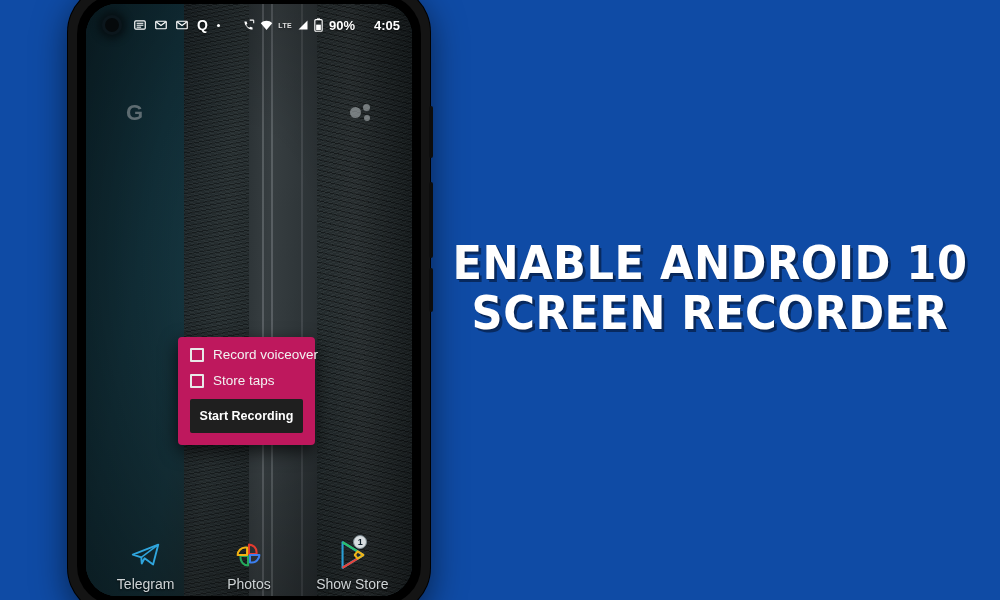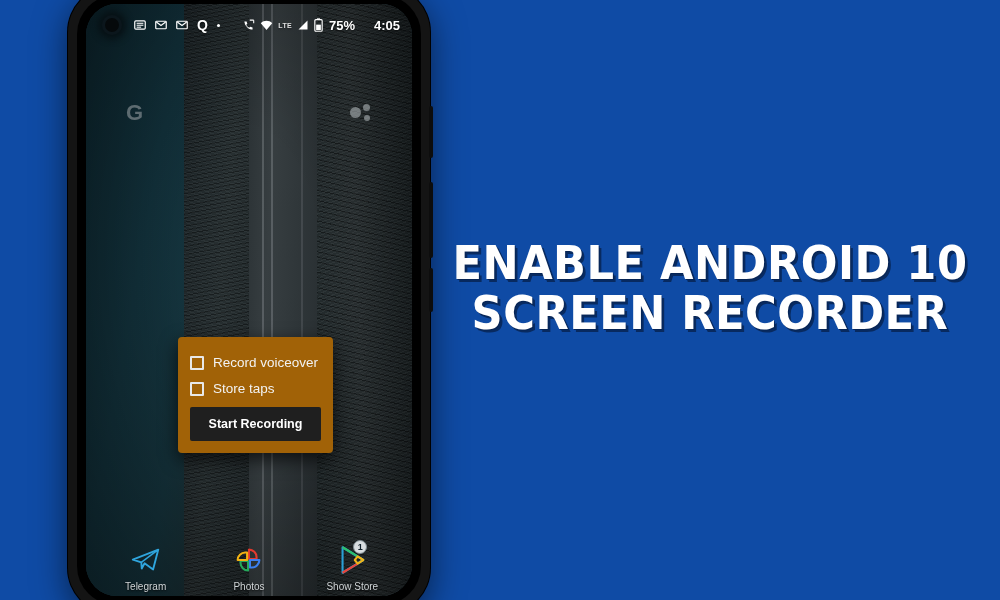--- a/index.html
+++ b/index.html
@@ -116,23 +116,23 @@
   #assistant-dots { position:relative; width:22px; height:18px; opacity:.55; }
   #assistant-dots i {
     position:absolute; border-radius:50%; background:#b9c0c3; display:block;
   }
   #ad1 { width:11px; height:11px; left:0;  top:3px; }
   #ad2 { width:7px;  height:7px;  left:13px; top:0; }
   #ad3 { width:6px;  height:6px;  left:14px; top:11px; }
 
   
   #recorder-dialog {
-    position:absolute; left:92px; top:333px; width:155px;
-    background:#a16207; border-radius:4px;
-    padding:18px 12px 12px 12px;
+    position:absolute; left:92px; top:333px; width:137px;
+    background:#be185d; border-radius:4px;
+    padding:10px 12px 12px 12px;
     box-shadow:0 6px 18px rgba(0,0,0,.7);
   }
   .opt-row { display:flex; align-items:center; gap:9px; margin-bottom:11px; }
   .cbox {
     width:14px; height:14px; flex:none;
     border:2px solid #e8e8e8; border-radius:1px; background:transparent;
   }
   .opt-label { color:#f2f2f2; font-size:13.5px; white-space:nowrap; }
   #start-recording-button {
     display:block; width:100%; margin-top:3px;
@@ -147,21 +147,21 @@
     position:absolute; left:0; right:0; bottom:4px;
     display:flex; justify-content:space-around; align-items:flex-end;
     padding:0 8px;
   }
   .dock-item {
     display:flex; flex-direction:column; align-items:center;
     width:56px; cursor:pointer; position:relative;
   }
   .dock-ico { width:34px; height:34px; position:relative; }
   .dock-label {
-    margin-top:4px; font-size:10px; color:#cfd4d6;
+    margin-top:4px; font-size:14px; color:#cfd4d6;
     text-shadow:0 1px 2px rgba(0,0,0,.9); white-space:nowrap;
   }
   #playstore-badge {
     position:absolute; right:2px; top:-3px;
     width:14px; height:14px; border-radius:50%;
     background:#d8dde0; color:#10202a;
     font-size:9px; font-weight:bold;
     display:flex; align-items:center; justify-content:center;
     border:1px solid #7d8a90;
   }
@@ -243,21 +243,21 @@
               <path d="M14 2 L14 14 L2 14 Z" fill="#fff"></path>
             </svg>
           </span>
           <span class="sb-ico">
             <svg width="9" height="14" viewBox="0 0 10 16" aria-hidden="true">
               <rect x="3.3" y="0.4" width="3.4" height="1.5" fill="#fff"></rect>
               <rect x="0.8" y="1.9" width="8.4" height="13.3" rx="1.2" fill="none" stroke="#fff" stroke-width="1.3"></rect>
               <rect x="2.3" y="7.6" width="5.4" height="6.2" fill="#fff"></rect>
             </svg>
           </span>
-          <span id="sb-battpct">75%</span>
+          <span id="sb-battpct">90%</span>
           <span id="sb-clock">4:05</span>
         </div>
       </div>
 
       <div id="searchbar">
         <span id="g-logo">G</span>
         <span id="assistant-dots">
           <i id="ad1"></i>
             <i id="ad2"></i>
             <i id="ad3"></i>

